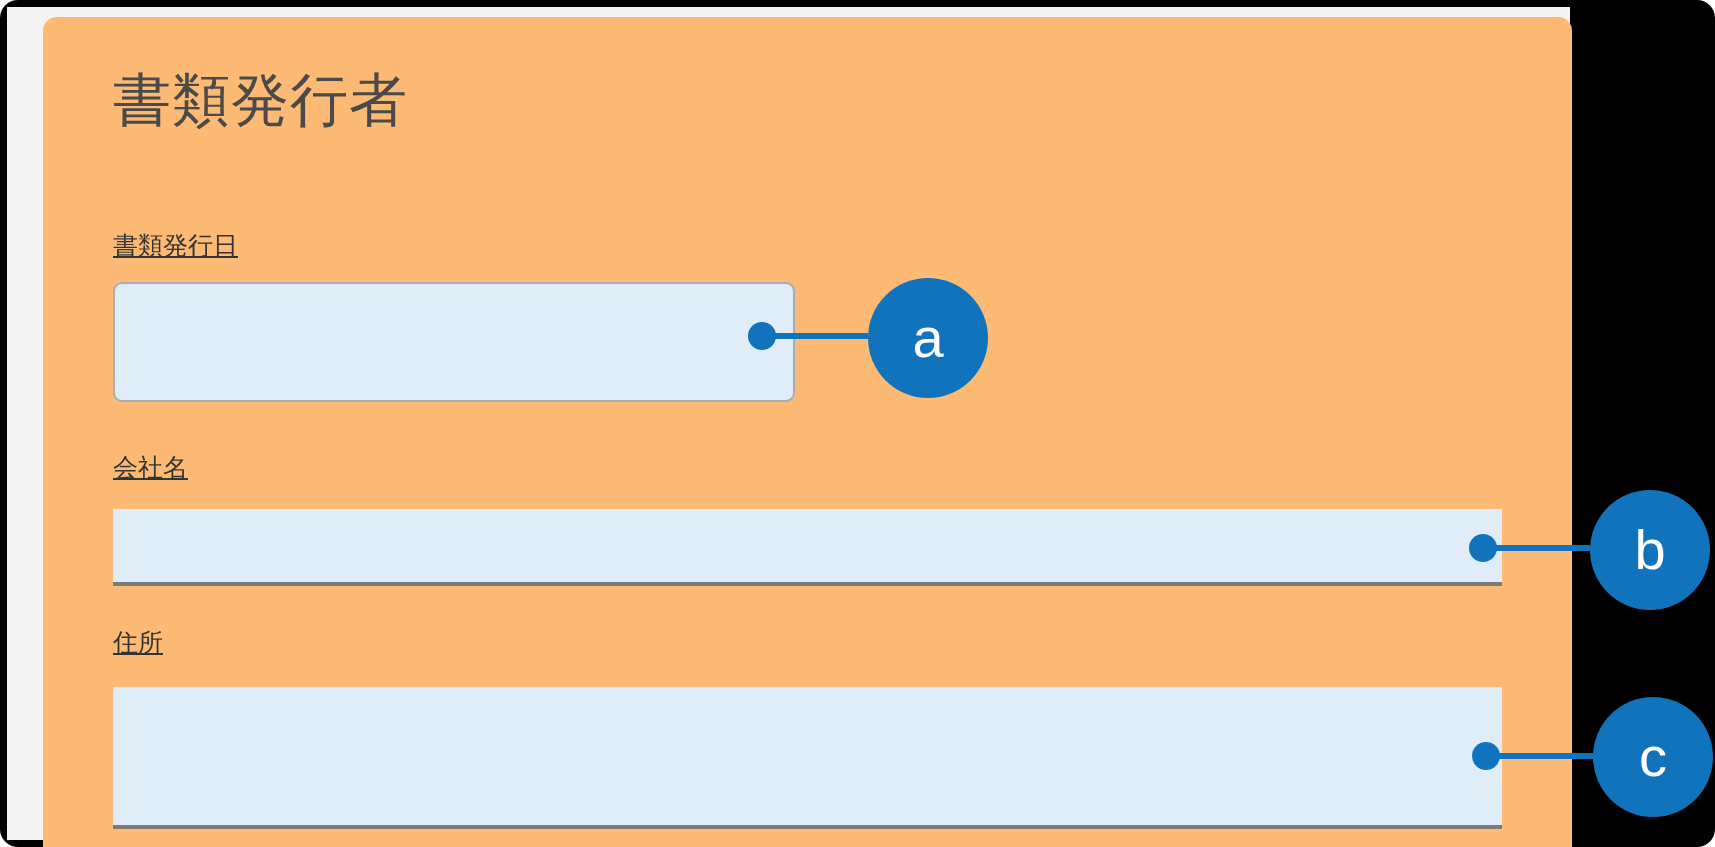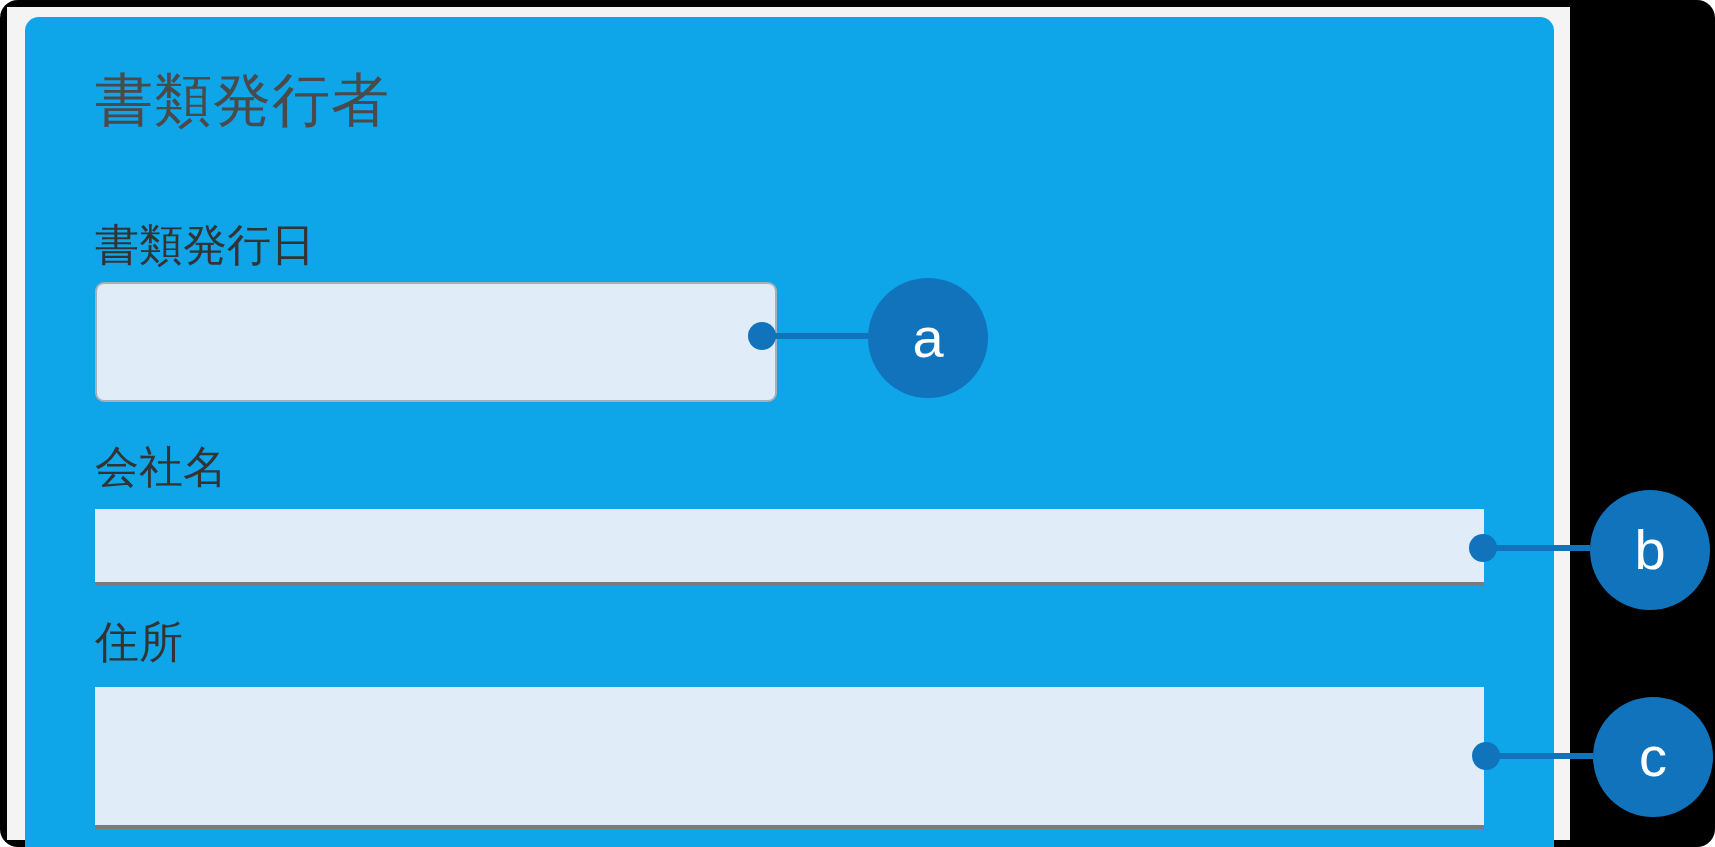--- a/index.html
+++ b/index.html
@@ -19,46 +19,47 @@
   .page-bg {
     position: absolute;
     left: 7px;
     top: 7px;
     width: 1563px;
     height: 833px;
     background: #f4f4f5;
   }
   .card {
     position: absolute;
-    left: 18px;
+    left: 36px;
     top: 10px;
     width: 1529px;
     height: 830px;
-    background: #0ea5e9;
+    background: #fdba74;
     border-radius: 14px 14px 0 0;
   }
   .heading {
     position: absolute;
     left: 70px;
     top: 52px;
     font-size: 58px;
     line-height: 62px;
     font-weight: 400;
     color: #4a4a4a;
     letter-spacing: 1px;
     white-space: nowrap;
   }
   .field-label {
     position: absolute;
     left: 70px;
-    font-size: 44px;
+    font-size: 25px;
     line-height: 40px;
     font-weight: 400;
     color: #333333;
     white-space: nowrap;
+    text-decoration: underline;
   }
   .label-issue-date { top: 208px; }
   .label-company    { top: 430px; }
   .label-address    { top: 605px; text-align: right; }
   .date-input {
     position: absolute;
     left: 70px;
     top: 265px;
     width: 682px;
     height: 120px;

